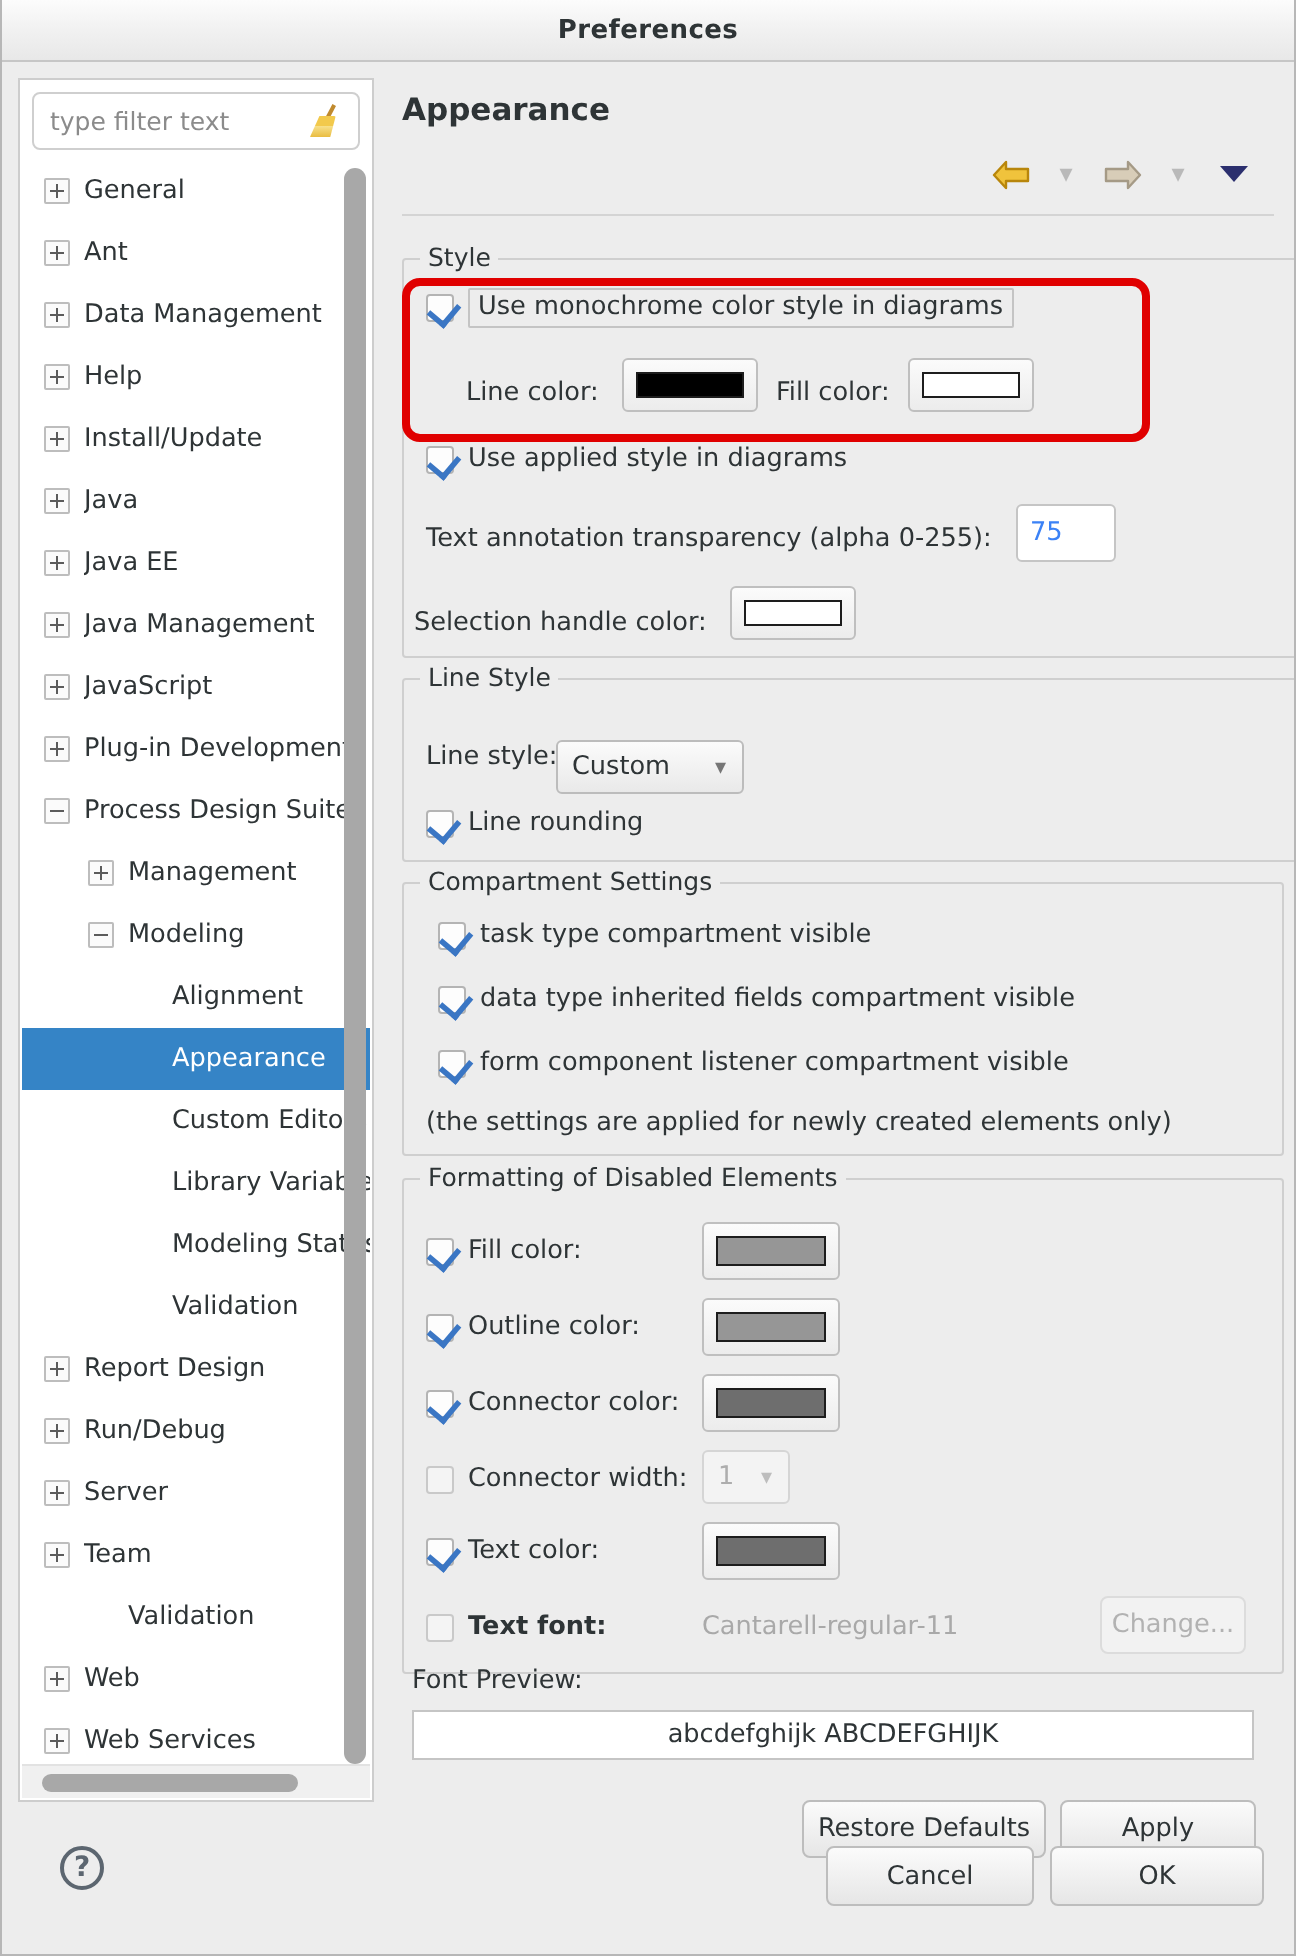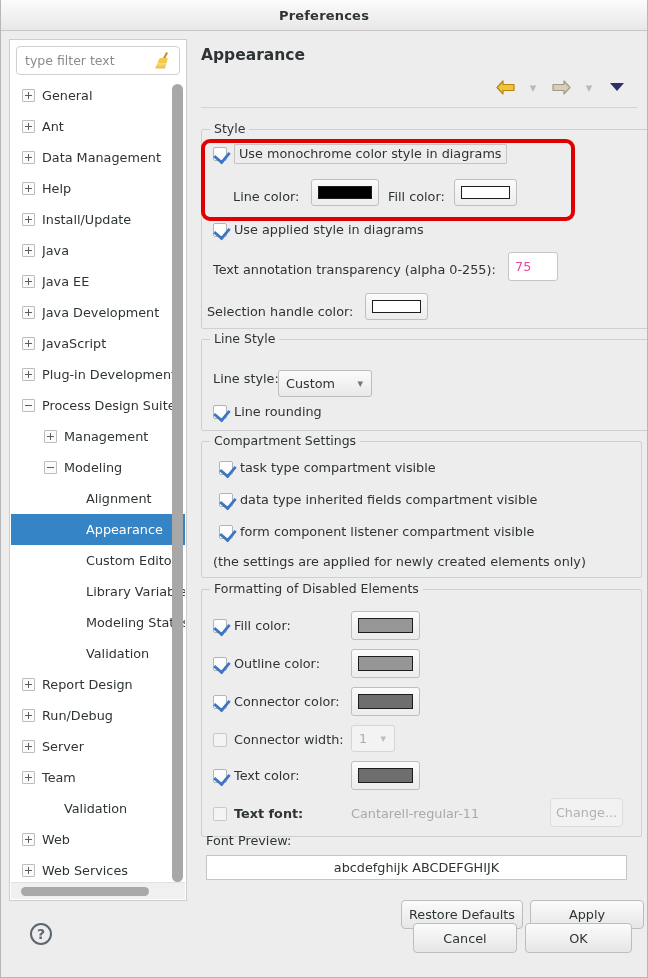--- a/index.html
+++ b/index.html
@@ -184,21 +184,21 @@
     width: 100%; height: 100%;
     border:1px solid #1d1d1d;
   }
   .swatch .swpad { width: calc(100% - 12px); height: calc(100% - 12px); }
 
   
   .tinput {
     position:absolute; background:#ffffff;
     border:1px solid #c5c5c5; border-radius:3px;
     display:flex; align-items:center; padding-left:6px;
-    font-size:12.8px; color:#ec4899;
+    font-size:12.8px; color:#3b82f6;
   }
 
   
   .combo {
     position:absolute;
     background: linear-gradient(to bottom, #fbfbfb, #e9e9e9);
     border:1px solid #bcbcbc; border-radius:3px;
     display:flex; align-items:center; padding-left:7px;
     font-size:12.8px; color:#2e3436;
   }
@@ -287,21 +287,21 @@
           <div class="trow d1">
             <span class="exp plus"></span>
             <span class="tlabel">Java</span>
           </div>
           <div class="trow d1">
             <span class="exp plus"></span>
             <span class="tlabel">Java EE</span>
           </div>
           <div class="trow d1">
             <span class="exp plus"></span>
-            <span class="tlabel">Java Development</span>
+            <span class="tlabel">Java Management</span>
           </div>
           <div class="trow d1">
             <span class="exp plus"></span>
             <span class="tlabel">JavaScript</span>
           </div>
           <div class="trow d1">
             <span class="exp plus"></span>
             <span class="tlabel">Plug-in Development</span>
           </div>
           <div class="trow d1">
@@ -526,21 +526,21 @@
         <div class="lbl dim" style="left:149px; top:216px;">Cantarell-regular-11</div>
         <div class="btn dim" style="left:348px; top:208px; width:73px; height:29px;">Change...</div>
       </div>
 
       <div class="group" style="left:6px; top:800px; width:441px; height:54px; border:none;">
         <div class="lbl" style="left:5px; top:2px;">Font Preview:</div>
         <div id="fontpreview" style="left:5px; top:24px; width:421px; height:25px;">abcdefghijk ABCDEFGHIJK</div>
       </div>
 
       <div class="btn" style="left:206px; top:869px; width:122px; height:29px;">Restore Defaults</div>
-      <div class="btn" style="left:335px; top:869px; width:114px; height:29px;">Apply</div>
+      <div class="btn" style="left:335px; top:869px; width:98px; height:29px;">Apply</div>
 
       <div id="redbox" style="left:6px; top:108px; width:374px; height:82px;"></div>
     </div>
 
     <div id="footer">
       <div id="helpicon">?</div>
       <div class="btn" style="left:412px; top:16px; width:104px; height:30px;">Cancel</div>
       <div class="btn" style="left:524px; top:16px; width:107px; height:30px;">OK</div>
     </div>
 

